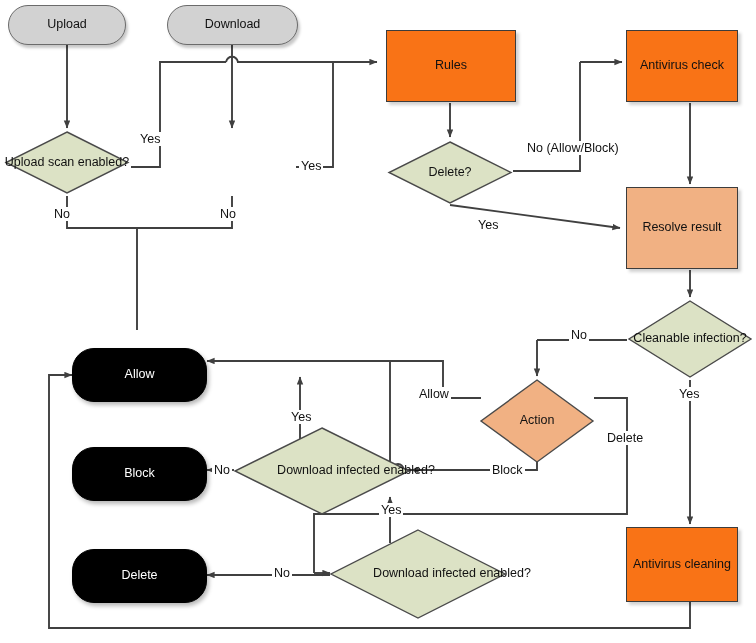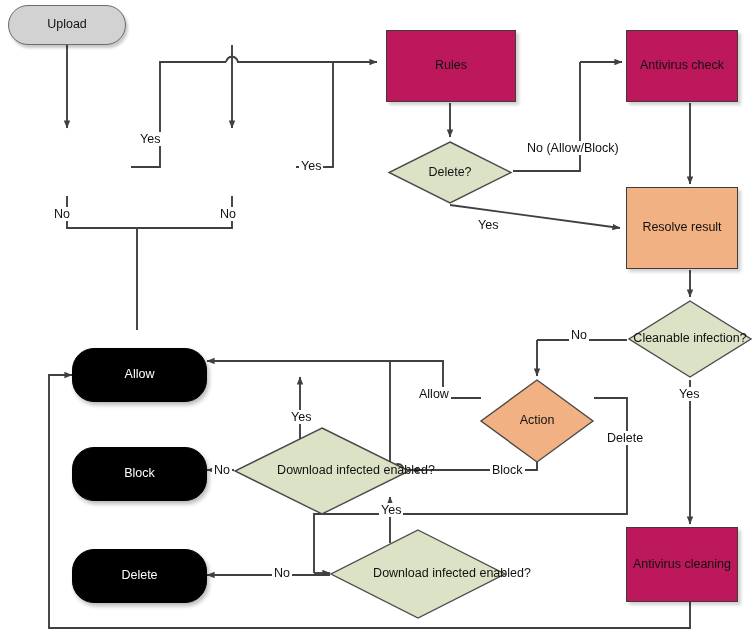--- a/index.html
+++ b/index.html
@@ -45,21 +45,21 @@
     border-radius: 22px;
     background: #000000;
     color: #ffffff;
     border: 1px solid #000000;
     box-shadow: 2px 3px 4px rgba(0,0,0,0.28);
   }
   .process {
     border: 1px solid #3c3c3c;
     box-shadow: 3px 3px 3px rgba(0,0,0,0.18);
   }
-  .process.blue { background: #be185d; }
+  .process.blue { background: #f97316; }
   .process.orange { background: #f1b183; }
 
   .diamond {
     position: absolute;
     z-index: 3;
   }
   .diamond .dshape {
     position: absolute;
     left: 0; top: 0;
     width: 100%;
@@ -169,21 +169,30 @@
       <path d="M390,543 L390,527"></path>
 
       <path d="M390,361 L390,470"></path>
     </g>
   </svg>
 
   <div class="node terminator" style="left:8px; top:5px; width:118px; height:40px;">
     <span>Upload</span>
   </div>
 
-
+  <div class="node terminator" style="left:167px; top:5px; width:131px; height:40px;">
+    <span>Download</span>
+  </div>
+
+  <div class="diamond" style="left:3px; top:128px; width:128px; height:69px;">
+    <svg class="dshape" viewBox="0 0 128 69" xmlns="http://www.w3.org/2000/svg">
+      <polygon points="64,4 125,34.5 64,65 3,34.5" fill="#dce2c5" stroke="#4a4a4a" stroke-width="1.4"></polygon>
+    </svg>
+    <div class="dlabel">Upload scan enabled?</div>
+  </div>
 
 
   <div class="node process blue" style="left:386px; top:30px; width:130px; height:72px;">
     <span>Rules</span>
   </div>
 
   <div class="diamond" style="left:386px; top:138px; width:128px; height:69px;">
     <svg class="dshape" viewBox="0 0 128 69" xmlns="http://www.w3.org/2000/svg">
       <polygon points="64,4 125,34.5 64,65 3,34.5" fill="#dce2c5" stroke="#4a4a4a" stroke-width="1.4"></polygon>
     </svg>

